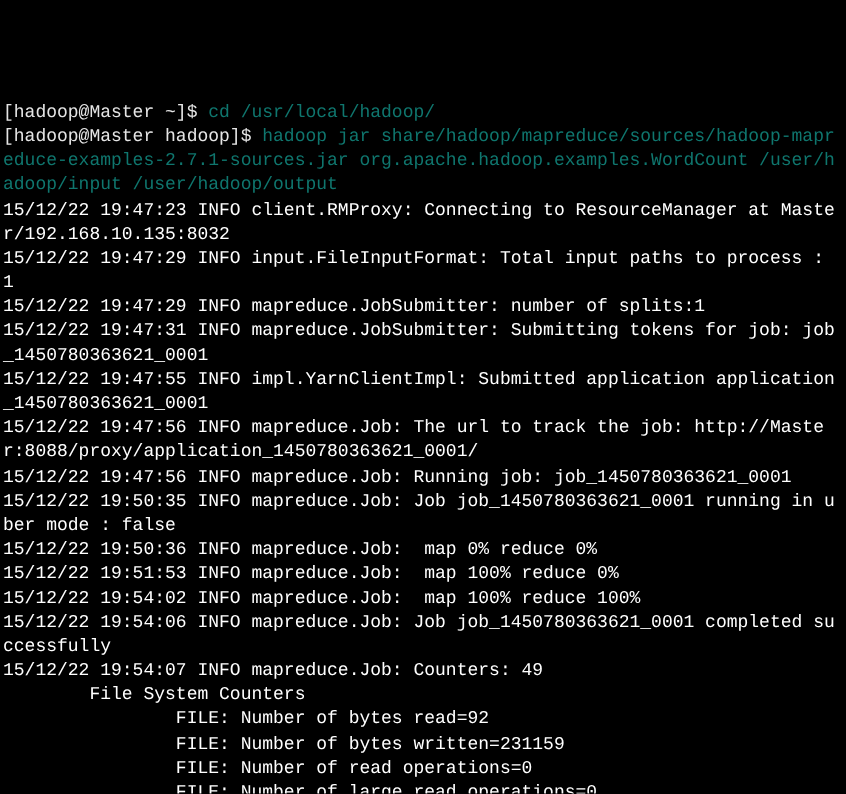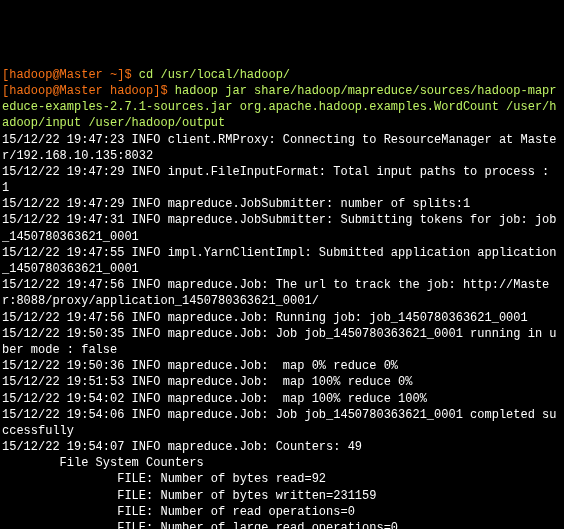--- a/index.html
+++ b/index.html
@@ -10,22 +10,22 @@
       font-size: 12px;
       line-height: 1.35;
       width: 564px;
       height: 529px;
       padding: 2px;
       overflow: hidden;
       white-space: pre-wrap;
       word-break: break-all;
     }
     .line { display: block; }
-    .prompt-user { color: #f97316; }
-    .cmd { color: #bef264; }
+    .prompt-user { color: #e5e5e5; }
+    .cmd { color: #0f766e; }
   </style>
 </head>
 <body>
 
 
 
 <div><span class="line"><span class="prompt-user">[hadoop@Master ~]$ </span><span class="cmd">cd /usr/local/hadoop/</span></span><span class="line"><span class="prompt-user">[hadoop@Master hadoop]$ </span><span class="cmd">hadoop jar share/hadoop/mapreduce/sources/hadoop-mapreduce-examples-2.7.1-sources.jar org.apache.hadoop.examples.WordCount /user/hadoop/input /user/hadoop/output</span></span><span class="line">15/12/22 19:47:23 INFO client.RMProxy: Connecting to ResourceManager at Master/192.168.10.135:8032</span><span class="line">15/12/22 19:47:29 INFO input.FileInputFormat: Total input paths to process : 1</span><span class="line">15/12/22 19:47:29 INFO mapreduce.JobSubmitter: number of splits:1</span><span class="line">15/12/22 19:47:31 INFO mapreduce.JobSubmitter: Submitting tokens for job: job_1450780363621_0001</span><span class="line">15/12/22 19:47:55 INFO impl.YarnClientImpl: Submitted application application_1450780363621_0001</span><span class="line">15/12/22 19:47:56 INFO mapreduce.Job: The url to track the job: http://Master:8088/proxy/application_1450780363621_0001/</span><span class="line">15/12/22 19:47:56 INFO mapreduce.Job: Running job: job_1450780363621_0001</span><span class="line"></span><span class="line">15/12/22 19:50:35 INFO mapreduce.Job: Job job_1450780363621_0001 running in uber mode : false</span><span class="line">15/12/22 19:50:36 INFO mapreduce.Job:  map 0% reduce 0%</span><span class="line">15/12/22 19:51:53 INFO mapreduce.Job:  map 100% reduce 0%</span><span class="line">15/12/22 19:54:02 INFO mapreduce.Job:  map 100% reduce 100%</span><span class="line">15/12/22 19:54:06 INFO mapreduce.Job: Job job_1450780363621_0001 completed successfully</span><span class="line">15/12/22 19:54:07 INFO mapreduce.Job: Counters: 49</span><span class="line">        File System Counters</span><span class="line">                FILE: Number of bytes read=92</span><span class="line">                FILE: Number of bytes written=231159</span><span class="line">                FILE: Number of read operations=0</span><span class="line">                FILE: Number of large read operations=0</span></div>
 
 
 

